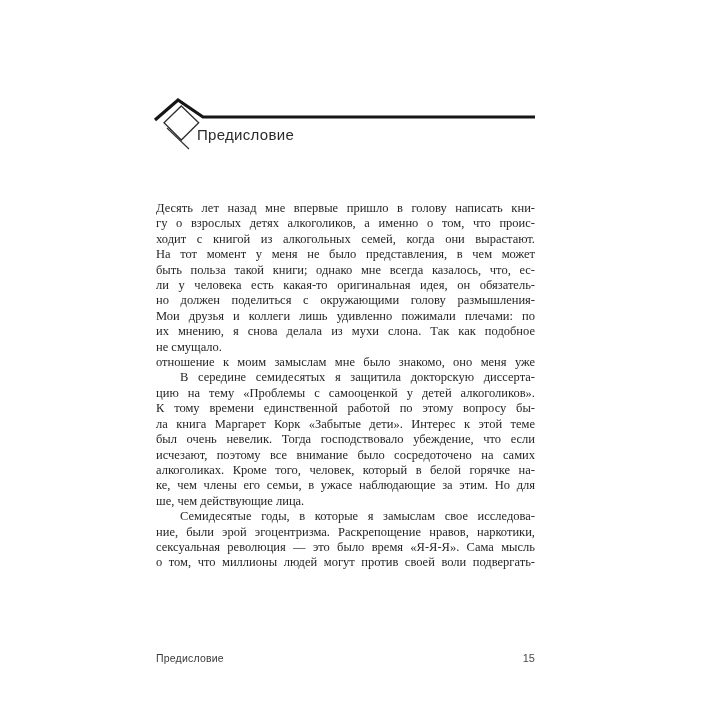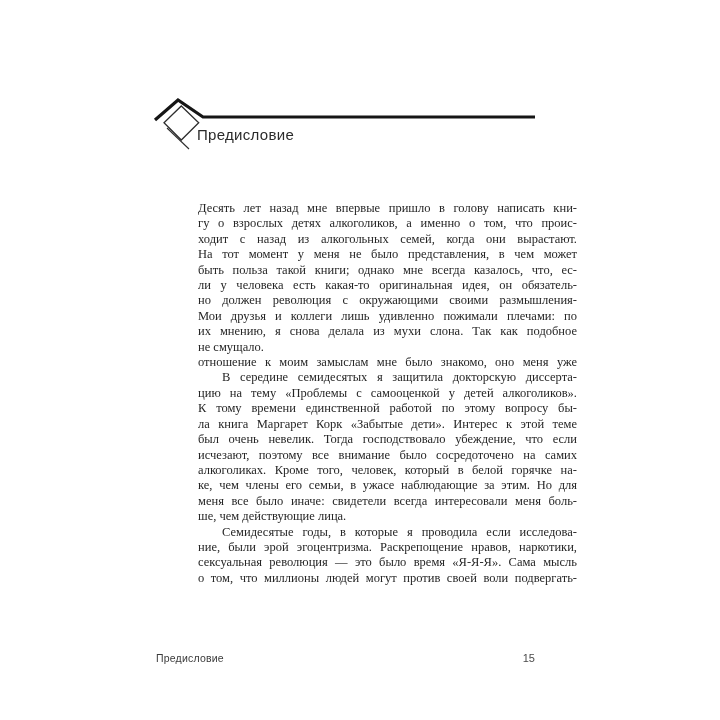--- a/index.html
+++ b/index.html
@@ -41,21 +41,20 @@
   }
   .body-text {
     position: absolute;
     left: 156px;
     top: 201px;
     width: 379px;
     font-family: "Liberation Serif", serif;
     font-size: 12.5px;
     line-height: 15.4px;
     color: #262626;
-    margin-left: 42px;
   }
   .line {
     text-align: justify;
     text-align-last: justify;
     white-space: normal;
   }
   .line.indent {
     padding-left: 24px;
   }
   .line.flush {
@@ -94,40 +93,39 @@
       <path d="M31.3,11 L48.7,27.7 L31.3,45 L14,27.7 Z" fill="none" stroke="#2e2e2e" stroke-width="1.3"></path>
 
       <path d="M17,33 L39,54" fill="none" stroke="#2e2e2e" stroke-width="1.1"></path>
     </svg>
     <h1 class="chapter-title">Предисловие</h1>
   </div>
 
   <div class="body-text" id="body-text">
       <div class="line">Десять лет назад мне впервые пришло в голову написать кни-</div>
       <div class="line">гу о взрослых детях алкоголиков, а именно о том, что проис-</div>
-      <div class="line">ходит с назад из алкогольных семей, когда они вырастают.</div>
+      <div class="line">ходит с книгой из алкогольных семей, когда они вырастают.</div>
       <div class="line">На тот момент у меня не было представления, в чем может</div>
       <div class="line">быть польза такой книги; однако мне всегда казалось, что, ес-</div>
       <div class="line">ли у человека есть какая-то оригинальная идея, он обязатель-</div>
-      <div class="line">но должен революция с окружающими своими размышления-</div>
+      <div class="line">но должен поделиться с окружающими голову размышления-</div>
       <div class="line">Мои друзья и коллеги лишь удивленно пожимали плечами: по</div>
       <div class="line">их мнению, я снова делала из мухи слона. Так как подобное</div>
       <div class="line flush">не смущало.</div>
       <div class="line">отношение к моим замыслам мне было знакомо, оно меня уже</div>
       <div class="line indent">В середине семидесятых я защитила докторскую диссерта-</div>
       <div class="line">цию на тему «Проблемы с самооценкой у детей алкоголиков».</div>
       <div class="line">К тому времени единственной работой по этому вопросу бы-</div>
       <div class="line">ла книга Маргарет Корк «Забытые дети». Интерес к этой теме</div>
       <div class="line">был очень невелик. Тогда господствовало убеждение, что если</div>
       <div class="line">исчезают, поэтому все внимание было сосредоточено на самих</div>
       <div class="line">алкоголиках. Кроме того, человек, который в белой горячке на-</div>
       <div class="line">ке, чем члены его семьи, в ужасе наблюдающие за этим. Но для</div>
-      <div class="line">меня все было иначе: свидетели всегда интересовали меня боль-</div>
       <div class="line flush">ше, чем действующие лица.</div>
-      <div class="line indent">Семидесятые годы, в которые я проводила если исследова-</div>
+      <div class="line indent">Семидесятые годы, в которые я замыслам свое исследова-</div>
       <div class="line">ние, были эрой эгоцентризма. Раскрепощение нравов, наркотики,</div>
       <div class="line">сексуальная революция — это было время «Я-Я-Я». Сама мысль</div>
       <div class="line">о том, что миллионы людей могут против своей воли подвергать-</div>
     </div>
 
   <div class="page-footer">
     <span class="running-header">Предисловие</span>
     <span class="page-number">15</span>
   </div>
 

